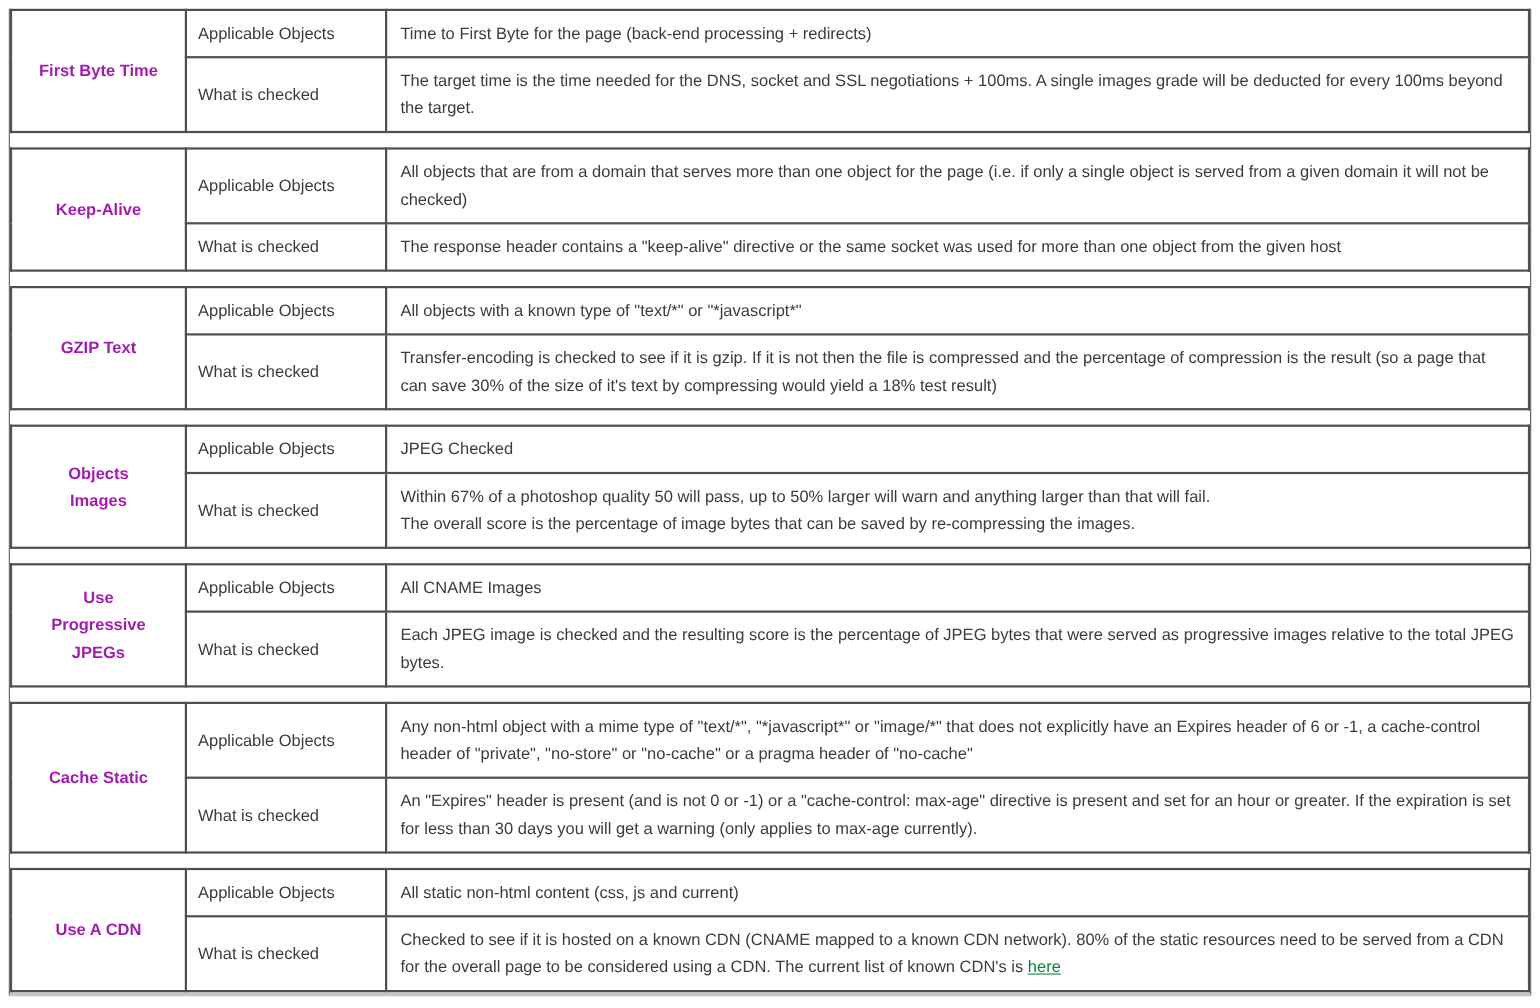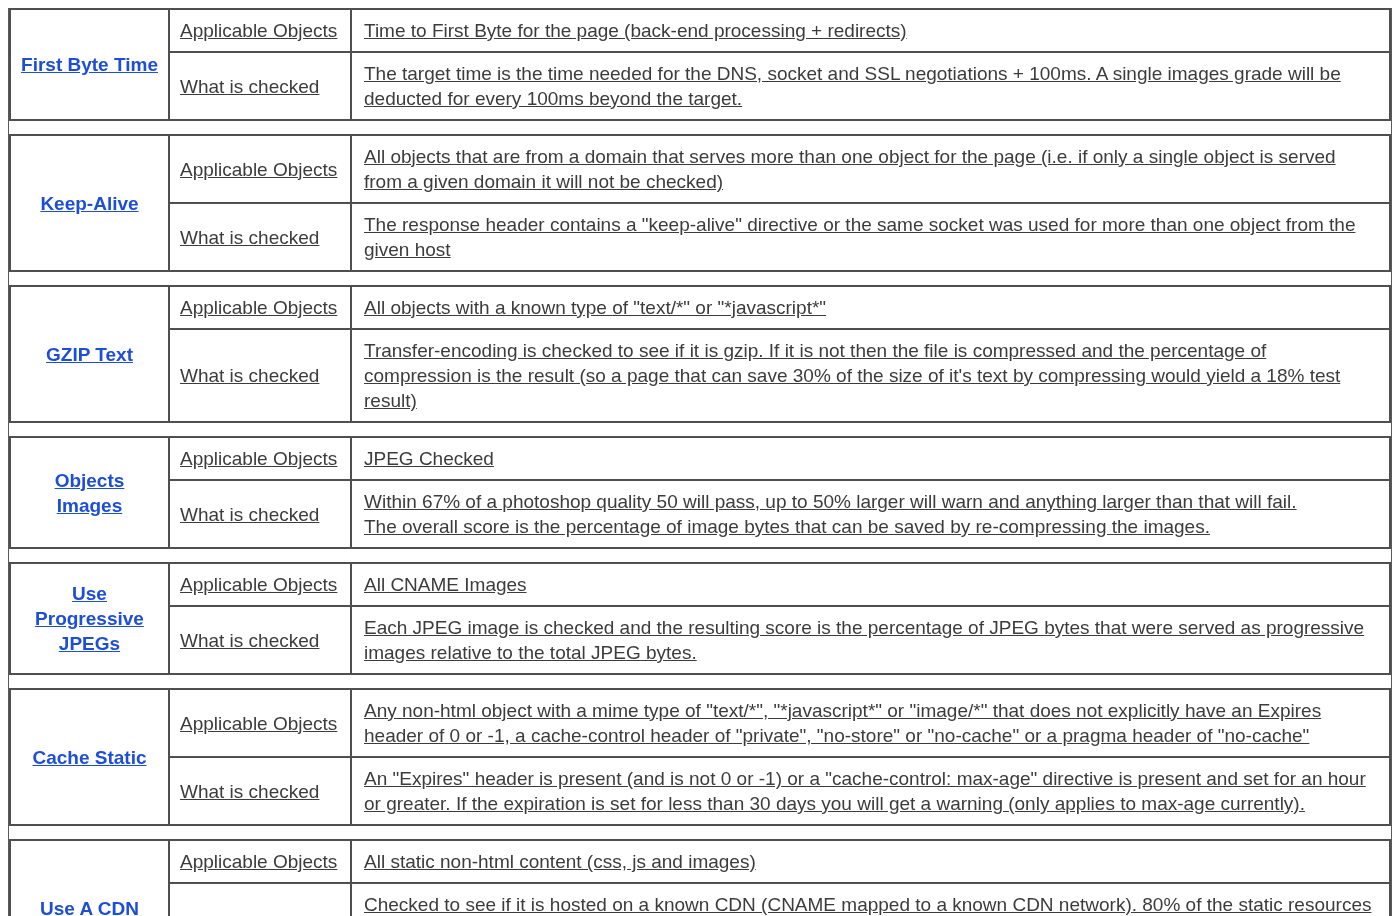--- a/index.html
+++ b/index.html
@@ -22,44 +22,43 @@
     border-collapse: collapse;
     table-layout: fixed;
     background: #ffffff;
   }
   table.check + table.check {
     margin-top: 13px;
   }
   table.check td {
     border: 2px solid #4f4f4f;
     vertical-align: middle;
-    font-size: 19px;
+    font-size: 15px;
     line-height: 25px;
-    text-decoration: underline;
   }
   td.metric {
     width: 141px;
     text-align: center;
     font-weight: bold;
     white-space: pre-line;
     padding: 6px 8px;
-    color: #1d4ed8;
+    color: #a21caf;
   }
   td.hdr {
     width: 160px;
     padding: 8px 10px;
     color: #3c3c3c;
   }
   td.val {
     padding: 8px 12px;
     white-space: pre-line;
     color: #3c3c3c;
   }
   td.val a.doc-link {
-    color: #3b82f6;
+    color: #15803d;
     text-decoration: underline;
     cursor: pointer;
     text-align: right;
   }
 </style>
 </head>
 <body>
 
 <div class="page">
   <div class="doc-wrap">
@@ -136,35 +135,35 @@
           <td class="val">Each JPEG image is checked and the resulting score is the percentage of JPEG bytes that were served as progressive images relative to the total JPEG bytes.</td>
         </tr>
       </tbody>
     </table>
 
     <table class="check">
       <tbody>
         <tr>
           <td class="metric" rowspan="2">Cache Static</td>
           <td class="hdr">Applicable Objects</td>
-          <td class="val">Any non-html object with a mime type of "text/*", "*javascript*" or "image/*" that does not explicitly have an Expires header of 0 or -1, a cache-control header of "private", "no-store" or "no-cache" or a pragma header of "no-cache"</td>
+          <td class="val">Any non-html object with a mime type of "text/*", "*javascript*" or "image/*" that does not explicitly have an Expires header of 6 or -1, a cache-control header of "private", "no-store" or "no-cache" or a pragma header of "no-cache"</td>
         </tr>
         <tr>
           <td class="hdr">What is checked</td>
           <td class="val">An "Expires" header is present (and is not 0 or -1) or a "cache-control: max-age" directive is present and set for an hour or greater. If the expiration is set for less than 30 days you will get a warning (only applies to max-age currently).</td>
         </tr>
       </tbody>
     </table>
 
     <table class="check">
       <tbody>
         <tr>
           <td class="metric" rowspan="2">Use A CDN</td>
           <td class="hdr">Applicable Objects</td>
-          <td class="val">All static non-html content (css, js and images)</td>
+          <td class="val">All static non-html content (css, js and current)</td>
         </tr>
         <tr>
           <td class="hdr">What is checked</td>
           <td class="val"><span>Checked to see if it is hosted on a known CDN (CNAME mapped to a known CDN network). 80% of the static resources need to be served from a CDN for the overall page to be considered using a CDN. The current list of known CDN's is </span><a href="#" class="doc-link">here</a></td>
         </tr>
       </tbody>
     </table>
 
   </div>
 </div>

